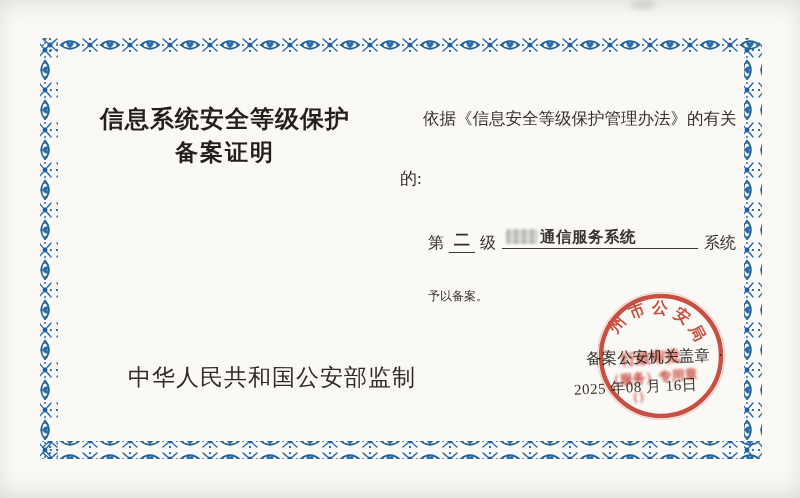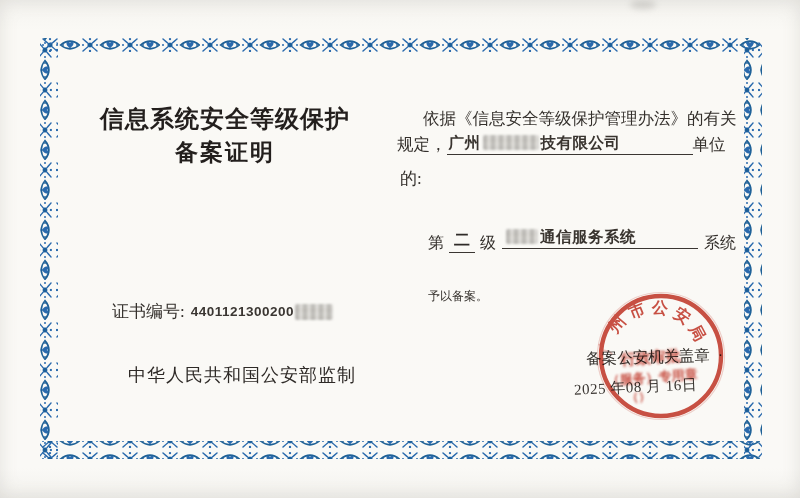--- a/index.html
+++ b/index.html
@@ -52,21 +52,21 @@
   .grade-row{left:428px;top:224px;font-size:16px;color:#34302c;}
   .grade-box{width:26px;justify-content:center;margin:0 5px;}
   .system-box{width:196px;margin:4px 6px;}
   .grade-num{font-weight:700;font-size:16px;color:#2f2b28;}
   .action-line{left:428px;top:290px;font-size:12px;color:#34302c;}
   .certno-row{left:112px;top:302px;font-size:17px;color:#34302c;display:flex;align-items:center;}
   .certno-value{
     font-family:"Liberation Sans","DejaVu Sans",sans-serif;
     font-weight:600;font-size:13.5px;color:#3a3632;margin-left:6px;letter-spacing:.5px;
   }
-  .issuer{left:128px;top:365px;font-size:18px;letter-spacing:1px;color:#2e2a27;text-align:center;}
+  .issuer{left:128px;top:365px;font-size:23px;letter-spacing:1px;color:#2e2a27;text-align:center;}
   .seal-caption{left:586px;top:348px;font-size:15.5px;color:#34302c;transform:rotate(-1.5deg);}
   .seal-dot{margin-left:8px;}
   .date-line{left:574px;top:379px;font-size:15px;color:#3a3632;transform:rotate(-2.5deg);letter-spacing:.5px;}
   .stamp-svg{
     position:absolute;left:585px;top:280px;z-index:6;
     mix-blend-mode:multiply;opacity:.92;
   }
   .stamp-arc-char{font-family:"Liberation Serif","DejaVu Serif",serif;font-weight:700;}
   .smudge{
     position:absolute;left:630px;top:0;width:26px;height:9px;z-index:2;
@@ -107,52 +107,38 @@
     <rect x="744" y="38" width="18" height="421" fill="url(#lace-v)"></rect>
   </svg>
 
   <div class="smudge"></div>
 
   <div class="txt title1">信息系统安全等级保护</div>
   <div class="txt intro1">依据《信息安全等级保护管理办法》的有关</div>
 
   <div class="txt title2">备案证明</div>
 
-  <div class="txt intro2 line-row">
-    <span>规定，</span>
-    <span class="fill-underline company-box">
-      <span class="fill-value">广州</span>
-      <span class="mosaic m-company"></span>
-      <span class="fill-value">技有限公司</span>
-    </span>
-    <span>单位</span>
-  </div>
 
   <div class="txt possessive">的:</div>
 
   <div class="txt grade-row line-row">
     <span>第</span>
     <span class="fill-underline grade-box">
       <span class="grade-num">二</span>
     </span>
     <span>级</span>
     <span class="fill-underline system-box">
       <span class="mosaic m-system"></span>
       <span class="fill-value">通信服务系统</span>
     </span>
     <span>系统</span>
   </div>
 
   <div class="txt action-line">予以备案。</div>
 
-  <div class="txt certno-row">
-    <span>证书编号:</span>
-    <span class="certno-value">4401121300200</span>
-    <span class="mosaic m-certno"></span>
-  </div>
   <div class="txt issuer">中华人民共和国公安部监制</div>
 
   <div class="txt seal-caption">
     <span>备案公安机关盖章</span><span class="seal-dot">·</span>
   </div>
   <div class="txt date-line">2025 年08 月 16日</div>
 
   <svg class="stamp-svg" width="160" height="160">
     <g opacity="0.95">
       <circle cx="76" cy="76" r="60" fill="none" stroke="#c5392b" stroke-width="4.4"></circle>

